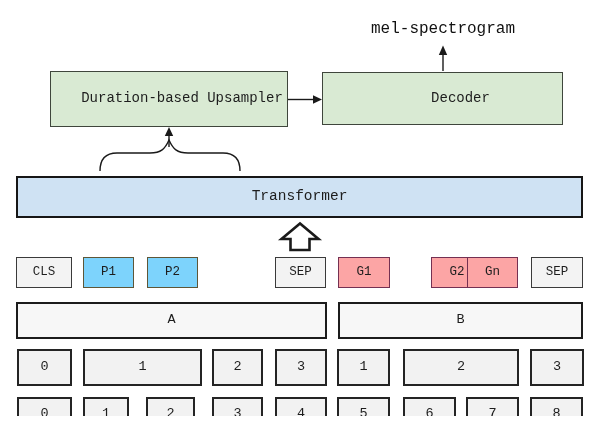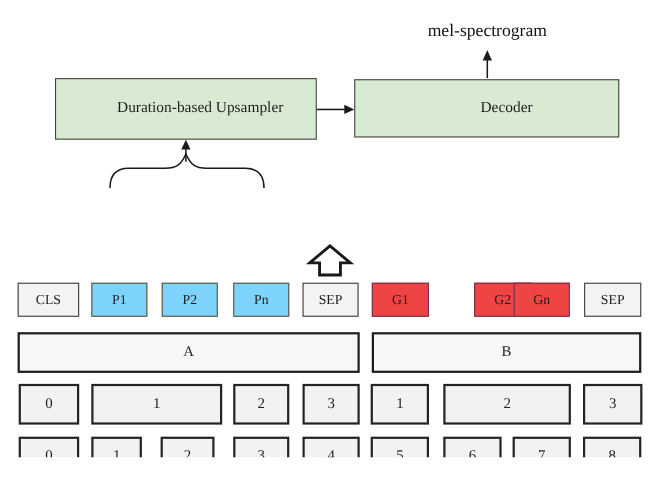--- a/index.html
+++ b/index.html
@@ -1,51 +1,51 @@
 <!DOCTYPE html>
 <html><head>
 <meta charset="utf-8">
 <style>
   html,body { margin:0; padding:0; background:#ffffff; }
   #canvas {
     position:relative; width:604px; height:416px; background:#ffffff;
-    font-family:Liberation Serif, serif; color:#1d1d1d; overflow:hidden;
+    font-family:Liberation Mono, monospace; color:#1d1d1d; overflow:hidden;
   }
   .box {
     position:absolute; box-sizing:border-box;
     display:flex; align-items:center; justify-content:center;
     text-align:center; line-height:1.1; white-space:nowrap;
   }
   .green  { background:#d9ead3; border:1.5px solid #3f463c; font-size:14px; }
   .blue   { background:#cfe2f3; border:2px solid #161616;   font-size:14.5px; }
   .tok    { top:257px; height:31px; background:#f3f3f3; border:1.6px solid #3a3a3a; font-size:12.5px; }
   .yellow { background:#7dd3fc; border-color:#5e5637; }
-  .pink   { background:#ef4444; border-color:#743052; }
+  .pink   { background:#fca5a5; border-color:#743052; }
   .seg    { top:302px; height:37px; background:#f7f7f7; border:2px solid #1c1c1c; font-size:13.5px; }
   .r3     { top:349px; height:37px; background:#f2f2f2; border:2px solid #242424; font-size:13.5px; }
   .r4     { top:397px; height:35px; background:#f2f2f2; border:2px solid #242424; font-size:13.5px; }
   .label  { position:absolute; font-size:16px; color:#111; }
   svg.overlay { position:absolute; left:0; top:0; pointer-events:none; }
 </style>
 </head>
 <body>
 
 <div id="canvas">
 
   <div class="label" style="left:370px; top:20px; width:146px; text-align:center;">mel-spectrogram</div>
 
   <div class="box green" style="left:50px; top:71px; width:238px; height:56px;padding-left:26px;">Duration-based Upsampler</div>
 
   <div class="box green" style="left:322px; top:72px; width:241px; height:53px;padding-left:36px;">Decoder</div>
 
+  <div class="box blue" style="left:16px; top:176px; width:567px; height:42px;">Transformer</div>
 
   <div class="box tok" style="left:16px;  width:56px;">CLS</div>
   <div class="box tok yellow" style="left:83px;  width:51px;">P1</div>
   <div class="box tok yellow" style="left:147px; width:51px;">P2</div>
-  <div class="box tok yellow" style="left:212px; width:51px;">Pn</div>
   <div class="box tok" style="left:275px; width:51px;">SEP</div>
   <div class="box tok pink" style="left:338px; width:52px;">G1</div>
   <div class="box tok pink" style="left:403px; width:52px;margin-left:28px;">G2</div>
   <div class="box tok pink" style="left:467px; width:51px;">Gn</div>
   <div class="box tok" style="left:531px; width:52px;">SEP</div>
 
   <div class="box seg" style="left:16px;  width:311px;">A</div>
   <div class="box seg" style="left:338px; width:245px;">B</div>
 
   <div class="box r3" style="left:17px;  width:55px;">0</div>

